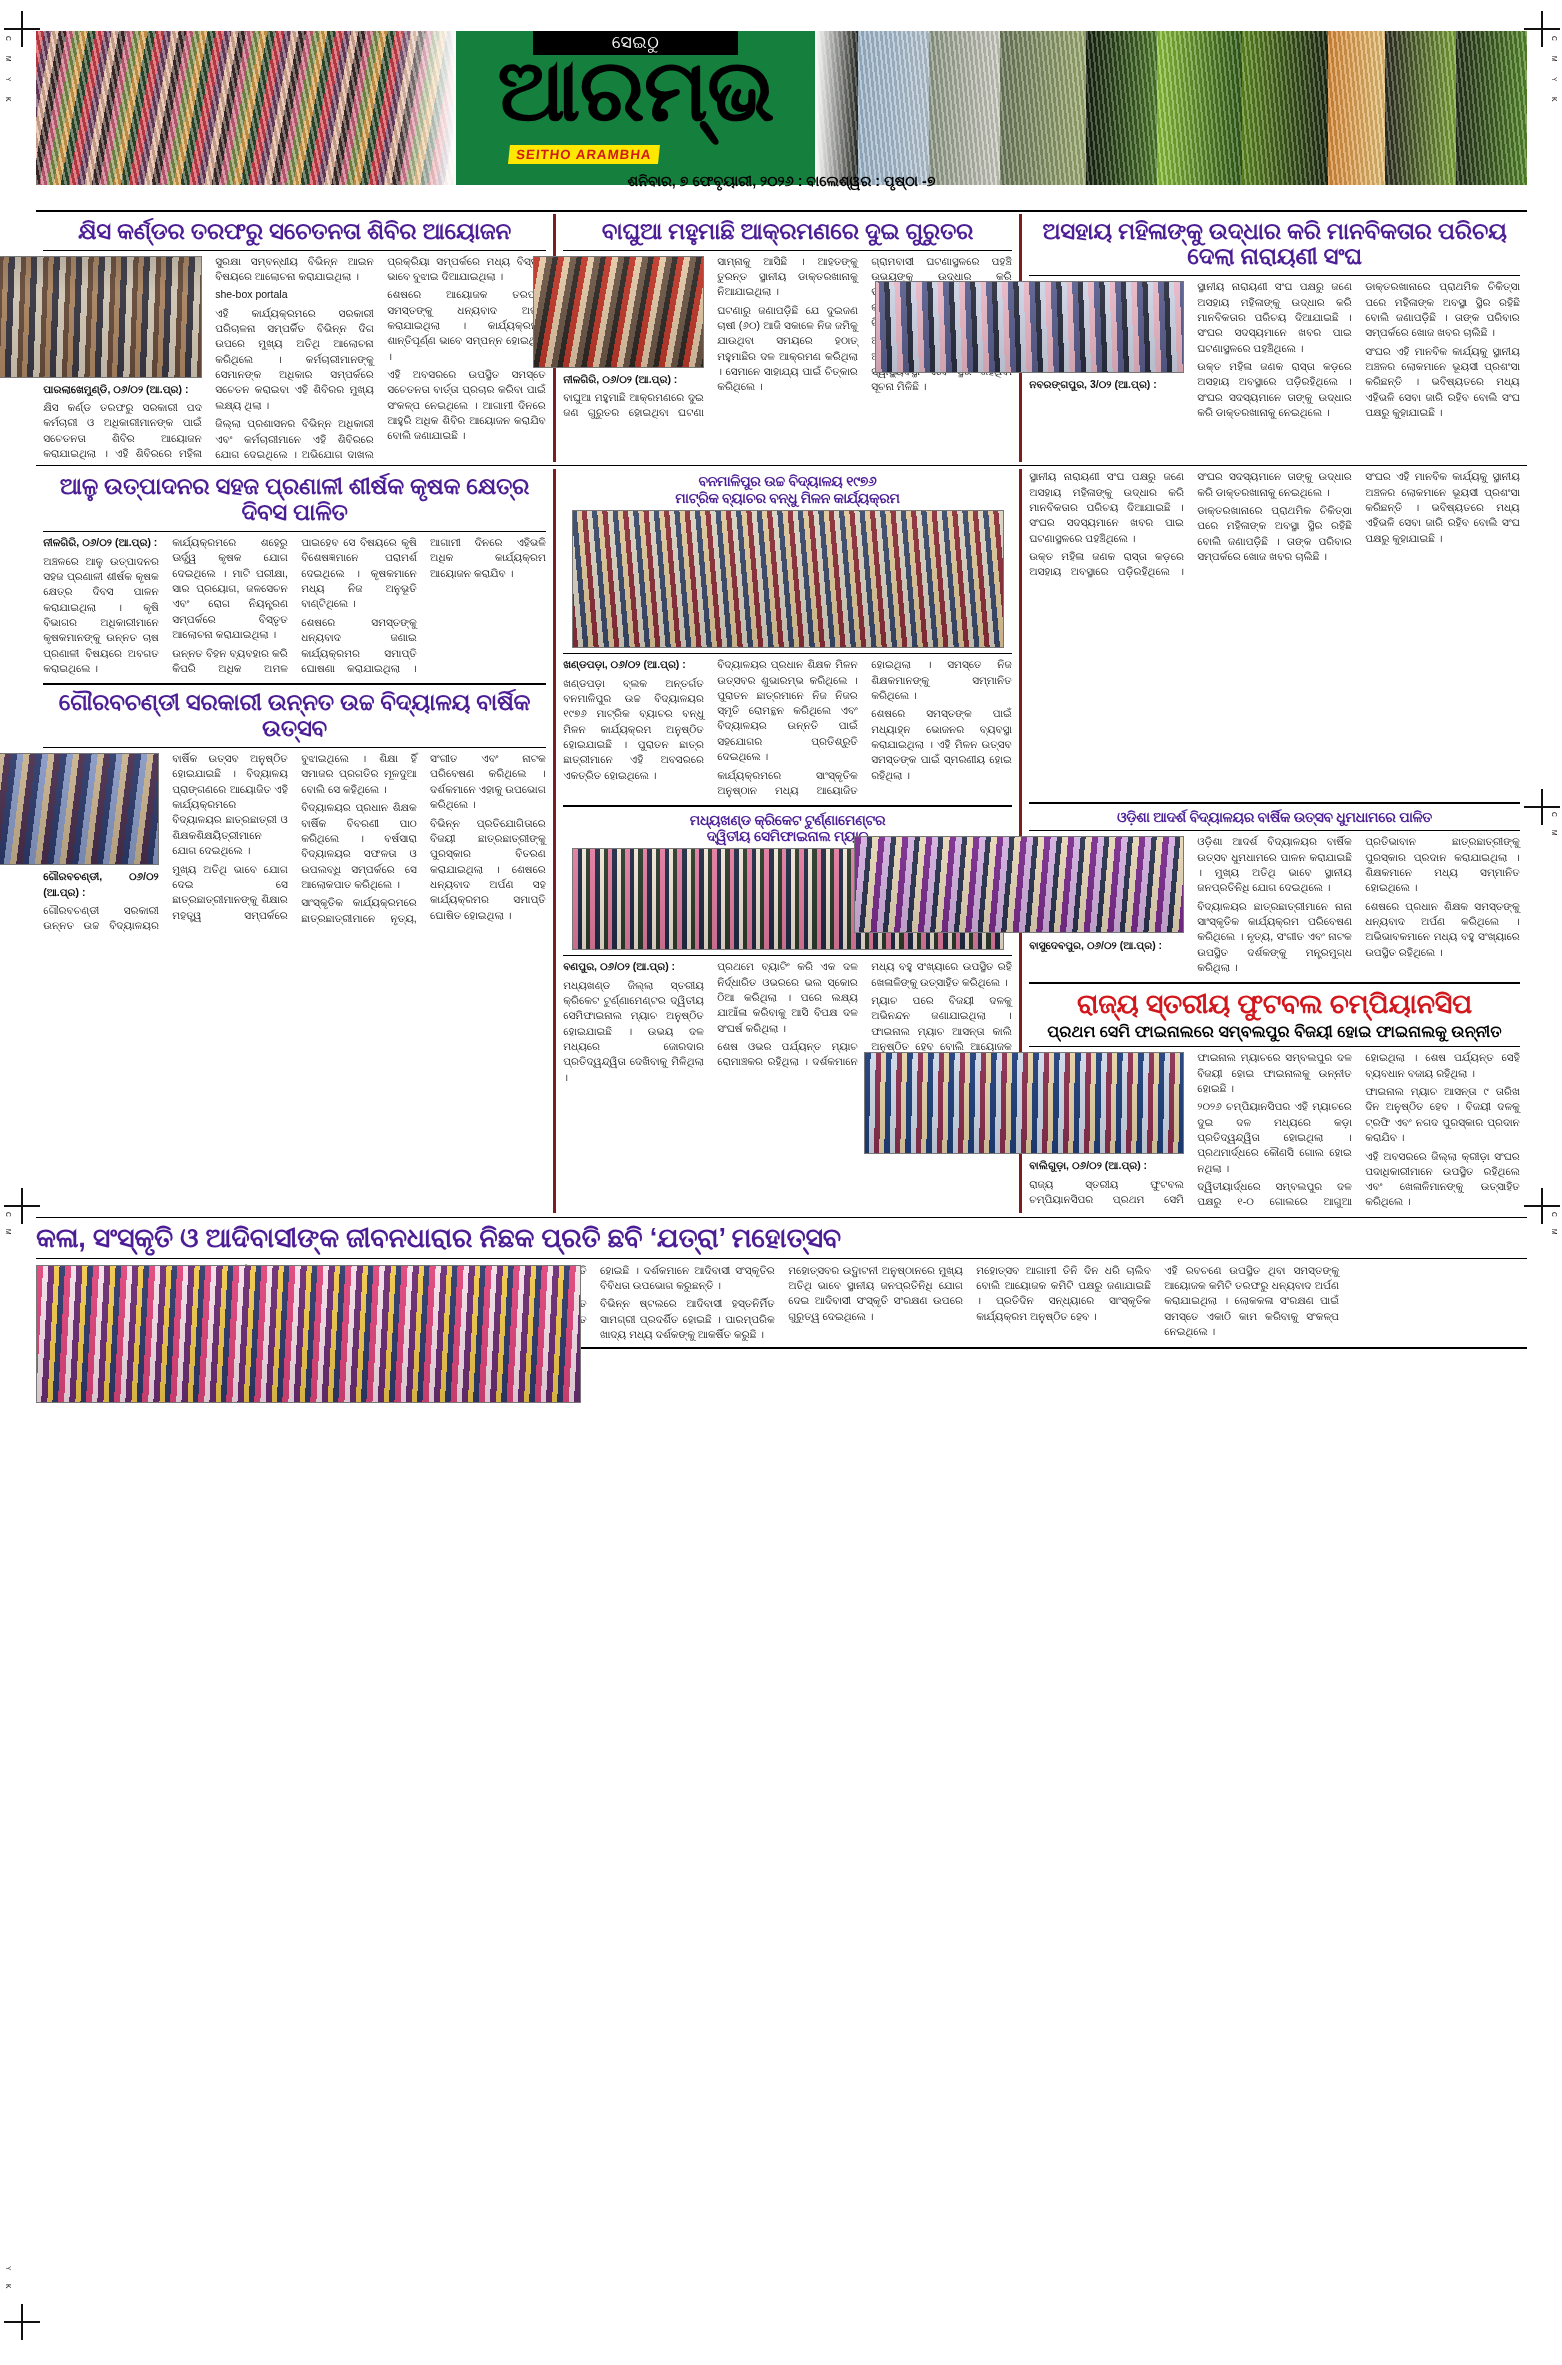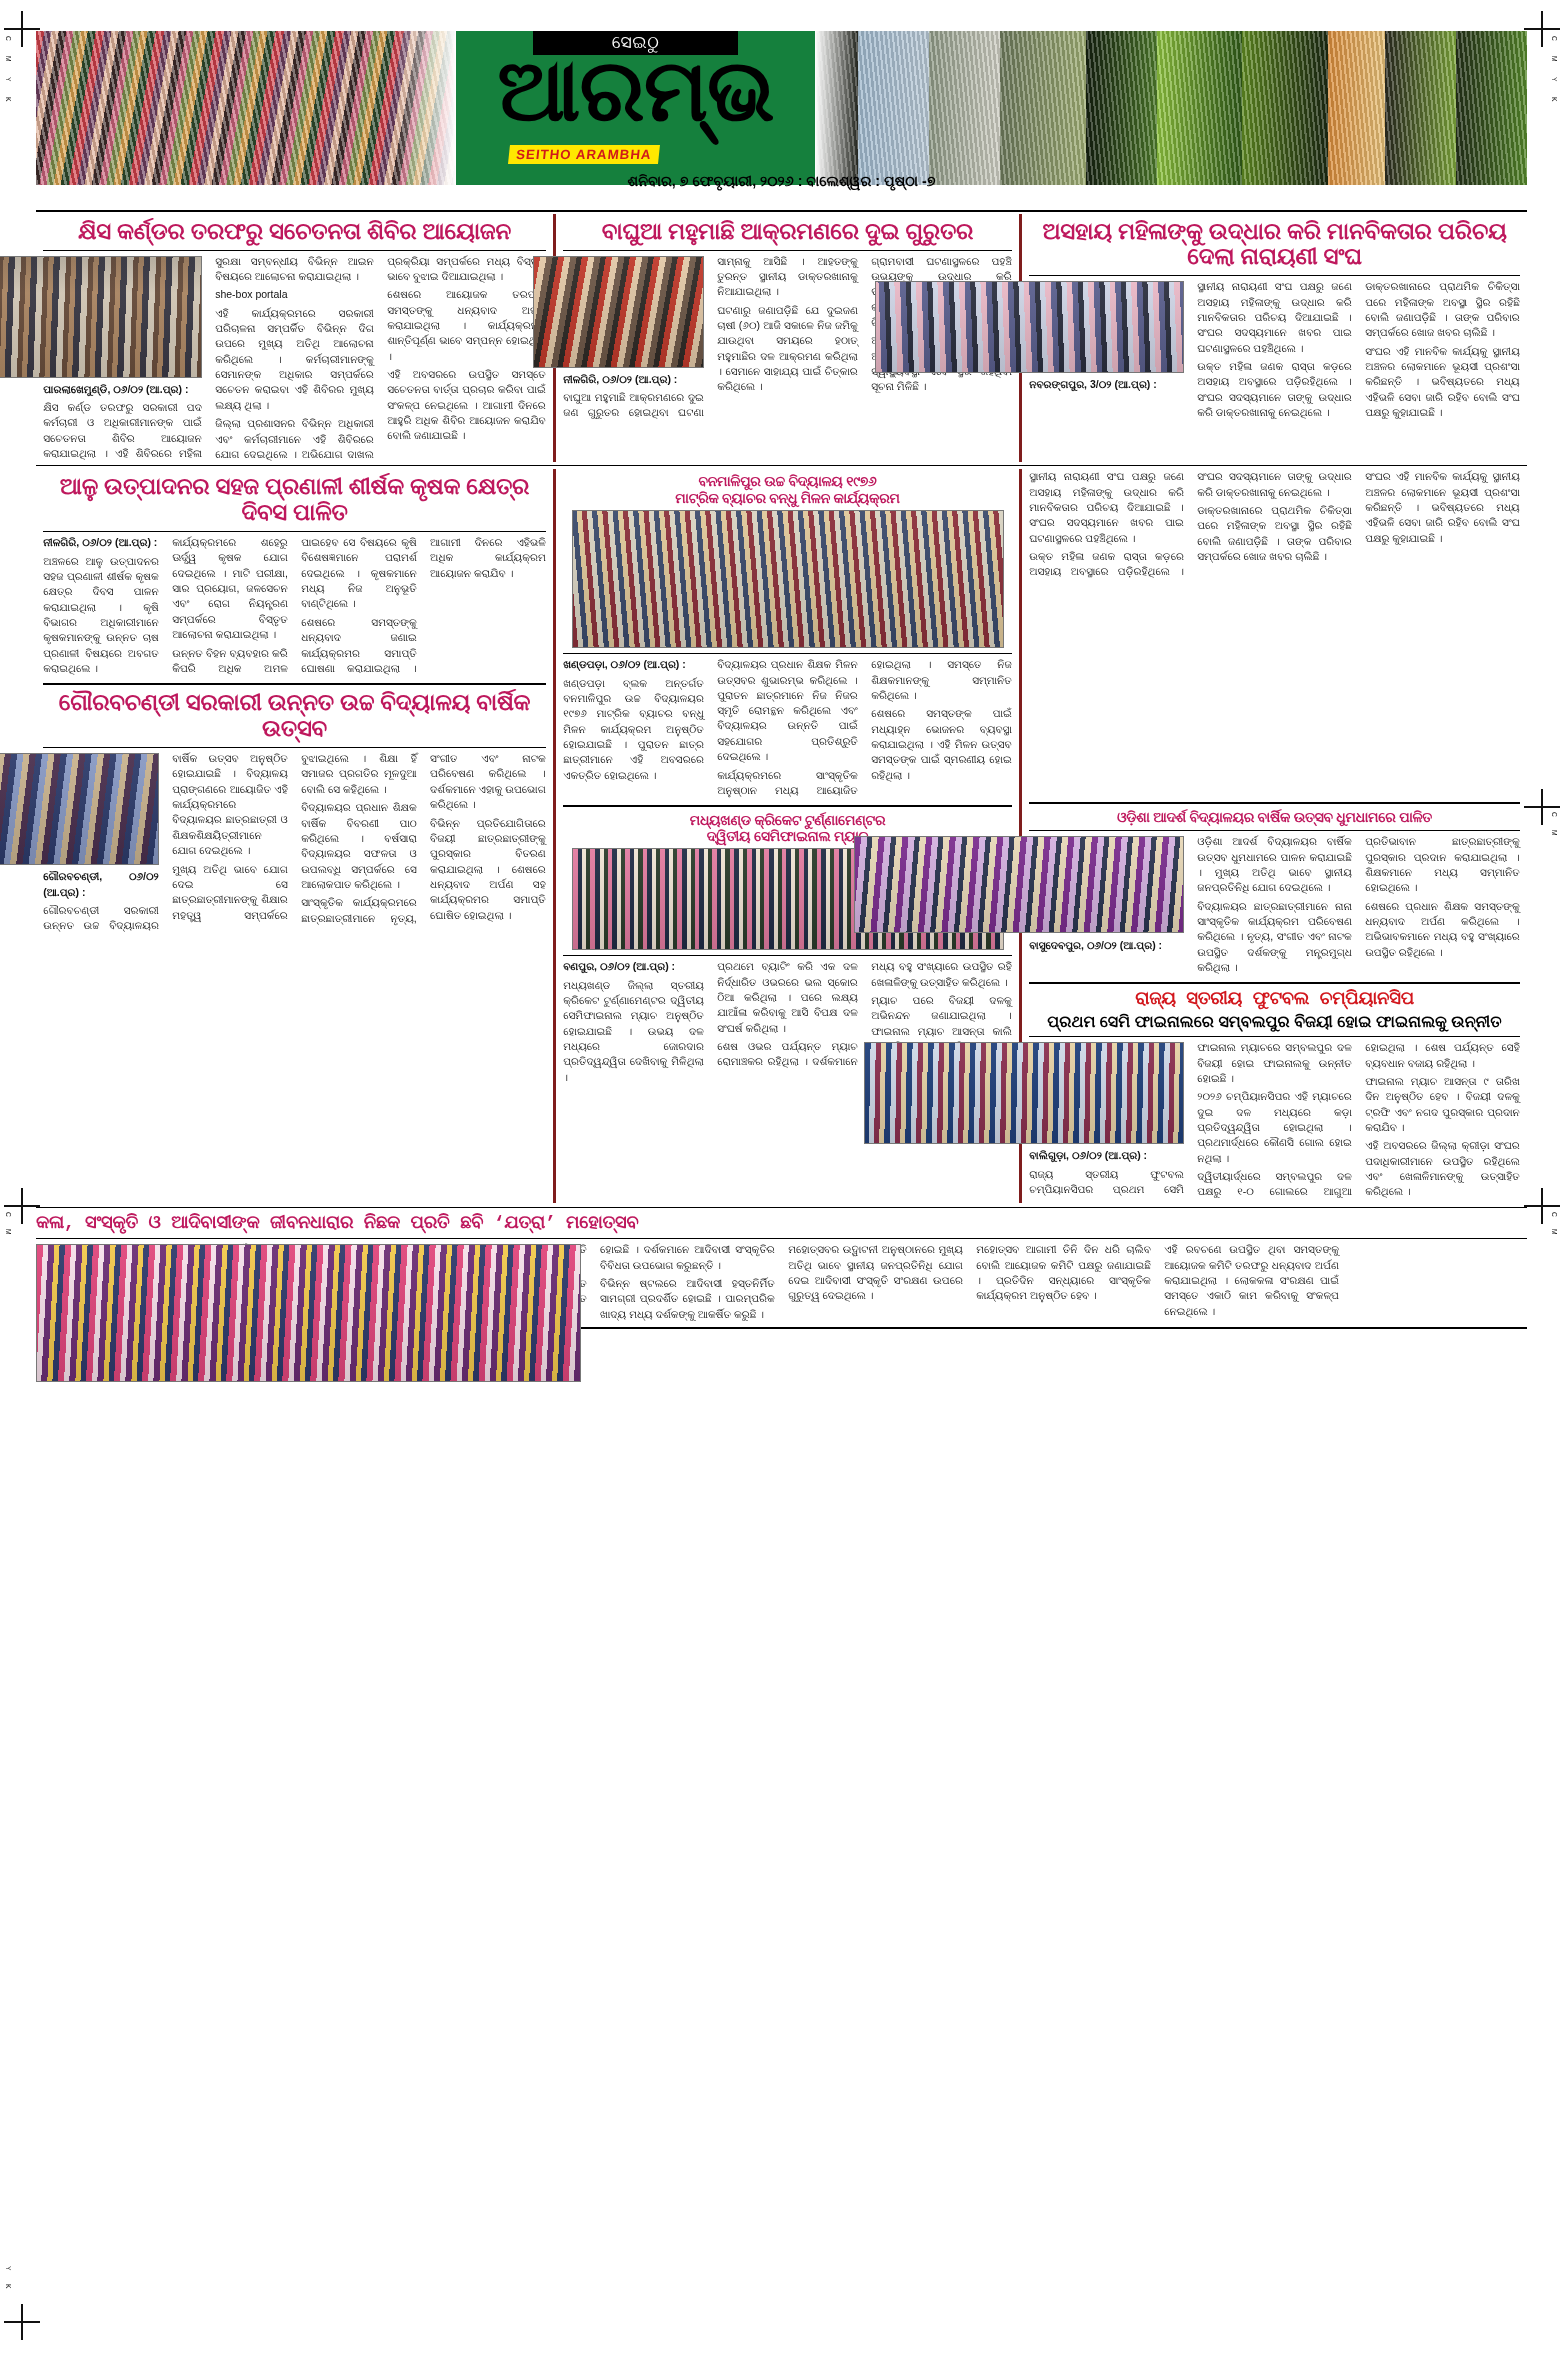--- a/index.html
+++ b/index.html
@@ -146,27 +146,27 @@
   .colsec {
     box-sizing: border-box;
     padding: 0 7.2px;
   }
   .sep-v { border-left: 3px solid #7f1d1d; }
 
   .hl {
     font-size: 23px;
     font-weight: bold;
     line-height: 1.12;
-    color: #be185d;
+    color: #4c1d95;
     text-align: center;
     margin: 5.1px 0 3.1px;
     letter-spacing: -0.3px;
   }
   .hl.sm { font-size: 14px; }
-  .hl.lg { font-size: 18px; font-family: Liberation Mono, monospace; }
+  .hl.lg { font-size: 27px; }
   .hl.red { color: #d2171d; }
   .hl.left { text-align: left; }
 
   .subhl {
     font-size: 16px;
     font-weight: bold;
     text-align: center;
     margin: 1px 0 3.1px;
     line-height: 1.2;
   }

